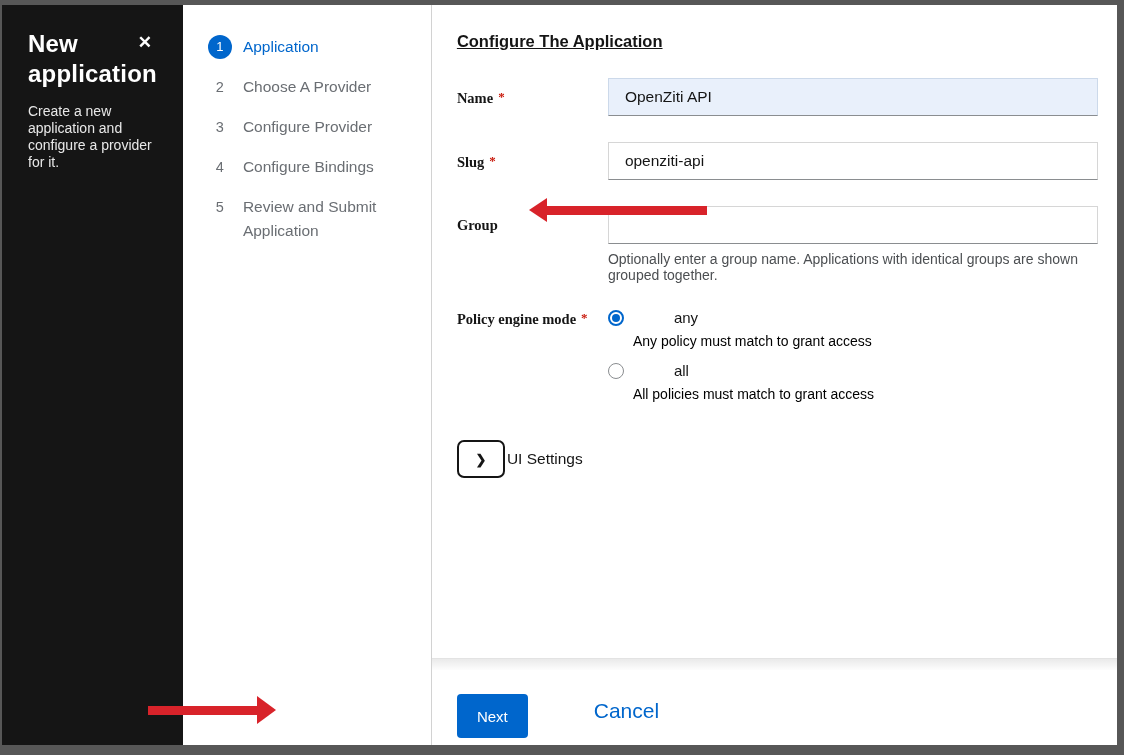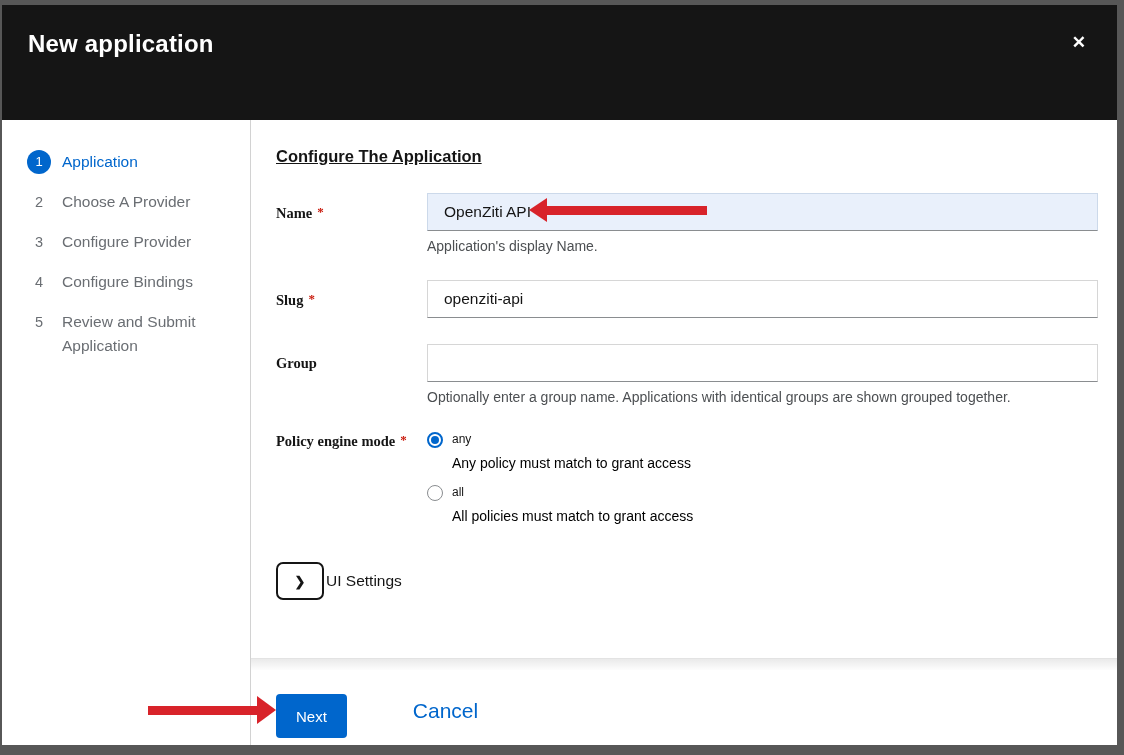--- a/index.html
+++ b/index.html
@@ -8,21 +8,21 @@
     width:1124px; height:755px;
     position:relative;
     background:#575757;
     font-family:"Liberation Sans", sans-serif;
     overflow:hidden;
     -webkit-font-smoothing:antialiased;
   }
   .modal {
     position:absolute; left:2px; top:5px; right:7px; bottom:10px;
     background:#ffffff;
-    display:flex; flex-direction:column;
+    display:flex; flex-direction:row;
   }
   
   .modal-header {
     flex:0 0 115px;
     background:var(--header-bg,#151515);
     color:#fff;
     padding:24px 26px 0 26px;
     position:relative;
   }
   .modal-title { font-size:24px; font-weight:bold; line-height:30px; letter-spacing:0.2px; }
@@ -86,21 +86,21 @@
     width:16px; height:16px; border-radius:50%;
     border:1px solid #8a8d90; background:#fff;
     margin-right:9px; position:relative; flex:0 0 16px;
   }
   .radio-circle.checked { border:2px solid var(--primary,#0066cc); }
   .radio-circle.checked::after {
     content:""; position:absolute; left:2px; top:2px;
     width:8px; height:8px; border-radius:50%;
     background:var(--primary,#0066cc);
   }
-  .radio-label { font-size:12px; color:#151515; line-height:17px; }
+  .radio-label { font-size:15px; color:#151515; line-height:17px;margin-left:41px; }
   .radio-helper { font-size:14px; color:#000000; margin:7px 0 13px 25px; line-height:16px; }
   .radio-helper.last { margin-bottom:0; }
   
   .ui-settings { margin-top:38px; display:flex; align-items:center; cursor:pointer; }
   .expand-btn {
     width:48px; height:38px; background:#fff;
     border:2.5px solid #151515; border-radius:7px;
     display:flex; align-items:center; justify-content:center;
     font-size:13px; font-weight:bold; color:#151515; cursor:pointer;
     font-family:inherit;
@@ -144,20 +144,21 @@
     border-left:19px solid var(--arrow-red,#d8232a);
   }
 </style>
 </head>
 <body>
 
 <div class="modal">
 
   <div class="modal-header">
     <div class="modal-title">New application</div>
+    <div class="modal-subtitle">Create a new application and configure a provider for it.</div>
     <button class="close-btn">✕</button>
   </div>
 
   <div class="modal-body">
 
     <div class="sidebar">
       <div class="step active">
         <span class="step-num">1</span>
         <span class="step-label">Application</span>
       </div>
@@ -183,21 +184,20 @@
       <div class="content">
 
         <h2 class="content-heading">Configure The Application</h2>
 
         <div class="form-row">
           <div class="form-label">
             <span>Name</span><span class="required">*</span>
           </div>
           <div class="form-field">
             <input class="text-input highlight" type="text" value="OpenZiti API" style="">
-            <div class="helper">Application's display Name.</div>
           </div>
         </div>
 
         <div class="form-row">
           <div class="form-label">
             <span>Slug</span><span class="required">*</span>
           </div>
           <div class="form-field">
             <input class="text-input" type="text" value="openziti-api" style="">
           </div>

